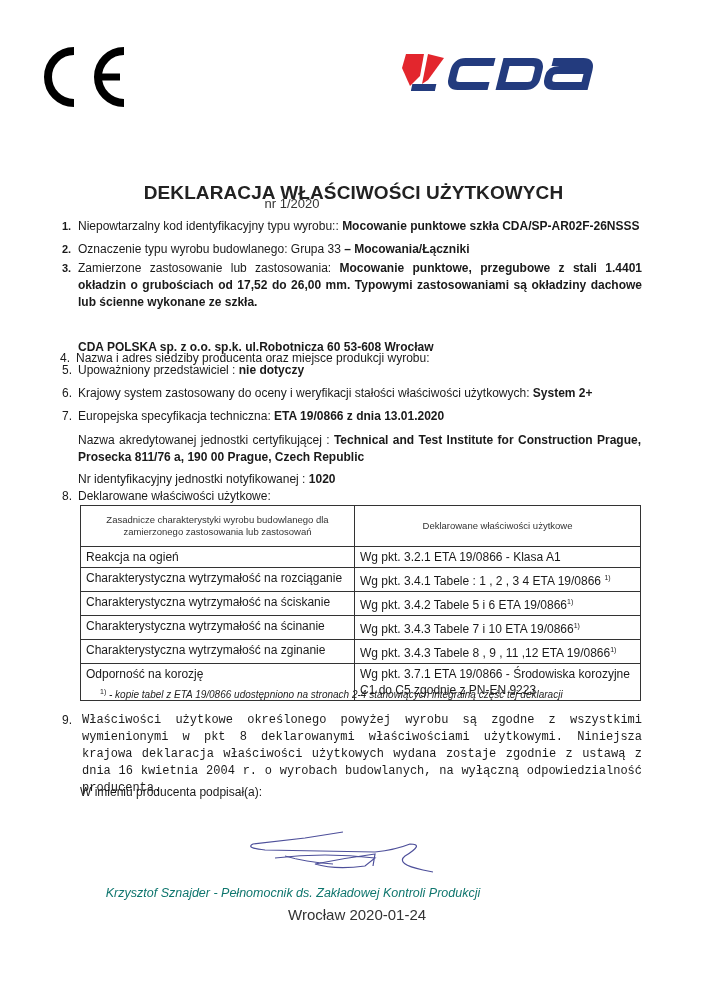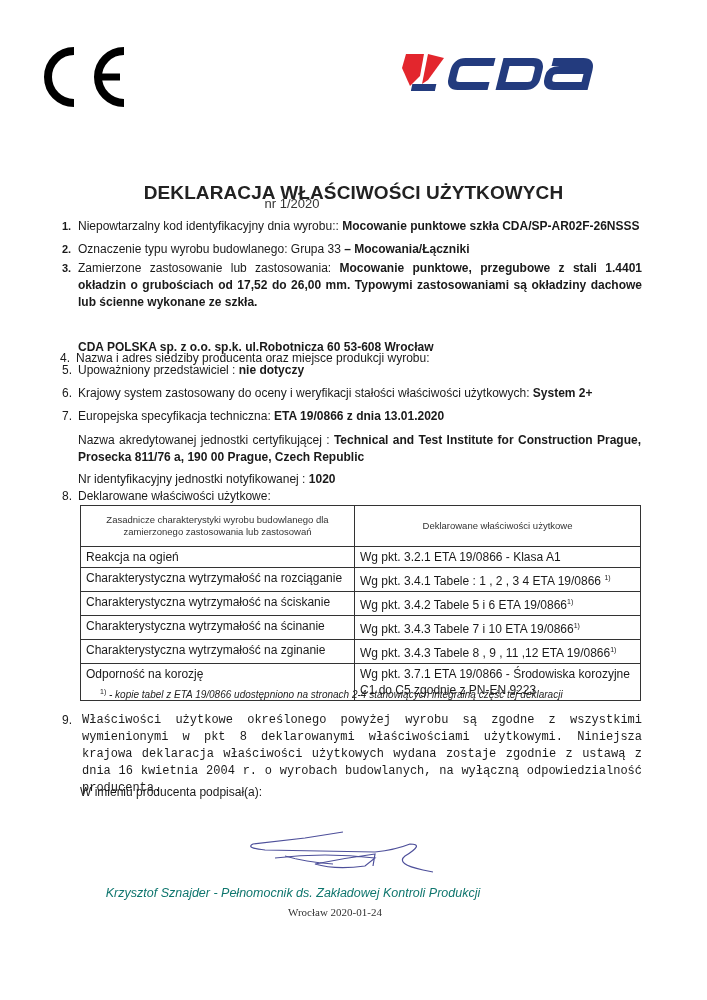--- a/index.html
+++ b/index.html
@@ -17,21 +17,21 @@
   .para { position: absolute; font-size: 12px; line-height: 17px; text-align: justify; }
   table.props { position: absolute; left: 80px; top: 505px; width: 561px; border-collapse: collapse; font-size: 12px; }
   table.props td { border: 1px solid #333; padding: 2px 5px; vertical-align: top; line-height: 16px; }
   table.props td.hdr { text-align: center; font-size: 9.5px; line-height: 12px; color: #333; vertical-align: middle; height: 36px; }
   table.props td.c1 { width: 263px; margin-left: 15px; }
   table.props sup { font-size: 7px; }
   .footnote { position: absolute; left: 100px; top: 688px; font-size: 10px; font-style: italic; color: #222; }
   .footnote sup { font-size: 7px; font-style: normal; }
   .signature { left: 245px; top: 830px; width: 190px; height: 50px; }
   .signer { left: 0; width: 586px; top: 886px; text-align: center; font-size: 12.5px; font-style: italic; color: #0f766e; }
-  .place-date { left: 288px; top: 906px; font-size: 11px; color: #333; font-family: Liberation Serif, serif; }
+  .place-date { left: 288px; top: 906px; font-size: 15px; color: #333; }
 </style>
 </head>
 <body>
 
 <div class="abs ce-mark">
   <svg width="90" height="60" viewBox="0 0 90 60">
     <path d="M34 4 A26 26 0 1 0 34 56" fill="none" stroke="#000" stroke-width="8"></path>
     <path d="M84 4 A26 26 0 1 0 84 56" fill="none" stroke="#000" stroke-width="8"></path>
     <line x1="56" y1="30" x2="80" y2="30" stroke="#000" stroke-width="7"></line>
   </svg>
@@ -47,21 +47,21 @@
       <path d="M112 14 H138 Q146 14 146 22 V30 Q146 38 138 38 H112 Z"></path>
       <path d="M158 14 H188 Q196 14 196 22 V38 H166 Q158 38 158 30 V28 Q158 22 166 22 H196"></path>
     </g>
   </svg>
 </div>
 
 <div class="abs title">DEKLARACJA WŁAŚCIWOŚCI UŻYTKOWYCH</div>
 <div class="abs subtitle">nr 1/2020</div>
 
 <div class="line" style="left:62px; top:218px;">
-  <span class="num bold">1.</span><span>Niepowtarzalny kod identyfikacyjny dnia wyrobu:: </span><b>Mocowanie punktowe szkła CDA/SP-AR02F-26NSSS</b>
+  <span class="num bold">1.</span><span>Niepowtarzalny kod identyfikacyjny typu wyrobu:: </span><b>Mocowanie punktowe szkła CDA/SP-AR02F-26NSSS</b>
 </div>
 
 <div class="line" style="left:62px; top:241px;">
   <span class="num bold">2.</span><span>Oznaczenie typu wyrobu budowlanego: Grupa 33 </span><b>– Mocowania/Łączniki</b>
 </div>
 
 <div class="para" style="left:62px; top:260px; width:580px;">
   <div style="position:absolute; left:0; top:0;"><span class="num bold">3.</span></div>
   <div style="margin-left:16px;"><span> Zamierzone zastosowanie lub zastosowania: </span><b>Mocowanie punktowe, przegubowe z stali 1.4401 okładzin o grubościach od 17,52 do 26,00 mm. Typowymi zastosowaniami są okładziny dachowe lub ścienne wykonane ze szkła.</b></div>
 </div>

